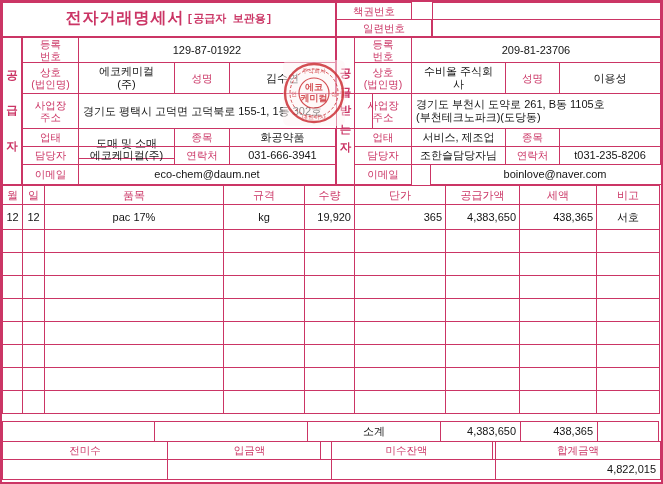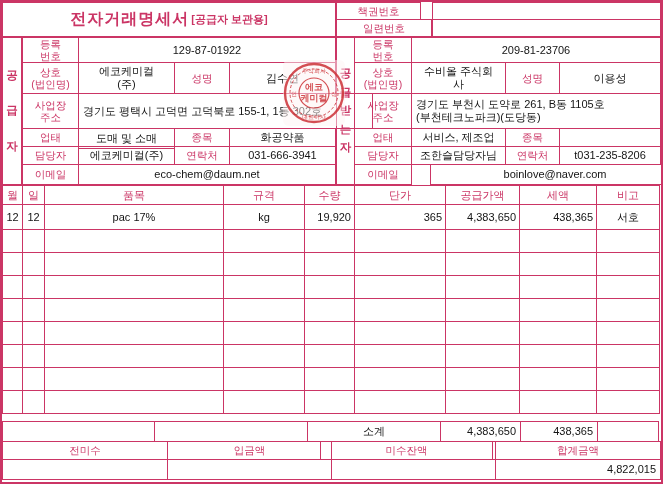--- a/index.html
+++ b/index.html
@@ -12,21 +12,21 @@
   }
   .c{
     position:absolute; box-sizing:border-box; border:1px solid var(--pk);
     display:flex; align-items:center; justify-content:center;
     font-size:11px; line-height:1.18; text-align:center;
     white-space:pre-line; overflow:hidden; color:var(--ink);
   }
   .lb{ color:var(--pk); font-size:10.5px; }
   .al{ justify-content:flex-start; text-align:left; padding-left:4px; }
   .ar{ justify-content:flex-end; text-align:right; padding-right:4px; }
-  .title-box{ gap:2px; }
+  .title-box{ gap:2px;font-family:Liberation Mono, monospace; }
   .title-main{ font-size:16px; font-weight:bold; color:var(--pk); letter-spacing:1px; }
   .title-suffix{ font-size:11px; color:var(--pk); font-weight:bold; }
   .side{ flex-direction:column; color:var(--pk); font-weight:bold; font-size:11.5px; }
   .side span{ display:block; }
   .side-sup span{ margin:11px 0; }
   .side-rec span{ margin:2.5px 0; }
   table.items{
     position:absolute; left:0; top:183px; width:657px;
     border-collapse:collapse; table-layout:fixed;
   }
@@ -41,21 +41,21 @@
   .stamp{ position:absolute; left:280px; top:57px; width:64px; height:68px; z-index:5; opacity:.92; }
 </style>
 </head>
 <body>
 
 <div class="page">
 
   <div class="c title-box" style="left:0;top:0;width:334px;height:35px;">
     <span class="title-main">전자거래명세서</span><span class="title-suffix">[공급자 보관용]</span>
   </div>
-  <div class="c lb" style="left:334px;top:0;width:85px;height:18px;">책권번호</div>
+  <div class="c lb" style="left:334px;top:0;width:76px;height:18px;">책권번호</div>
   <div class="c" style="left:430px;top:0;width:229px;height:18px;"></div>
   <div class="c lb" style="left:334px;top:17px;width:96px;height:18px;">일련번호</div>
   <div class="c" style="left:430px;top:17px;width:229px;height:18px;"></div>
 
   <div class="c side side-sup" style="left:0;top:35px;width:20px;height:148px;">
     <span>공</span>
     <span>급</span>
     <span>자</span>
   </div>
   <div class="c lb" style="left:20px;top:35px;width:57px;height:26px;">등록
@@ -64,21 +64,21 @@
   <div class="c lb" style="left:20px;top:60px;width:57px;height:32px;">상호
 (법인명)</div>
   <div class="c" style="left:76px;top:60px;width:97px;height:32px;">에코케미컬
 (주)</div>
   <div class="c lb" style="left:172px;top:60px;width:56px;height:32px;">성명</div>
   <div class="c" style="left:227px;top:60px;width:107px;height:32px;">김수연</div>
   <div class="c lb" style="left:20px;top:91px;width:57px;height:36px;">사업장
 주소</div>
   <div class="c al" style="left:76px;top:91px;width:295px;height:36px;">경기도 평택시 고덕면 고덕북로 155-1, 1동 302호</div>
   <div class="c lb" style="left:20px;top:126px;width:57px;height:19px;">업태</div>
-  <div class="c" style="left:76px;top:126px;width:97px;height:21px;">도매 및 소매</div>
+  <div class="c" style="left:76px;top:126px;width:97px;height:31px;">도매 및 소매</div>
   <div class="c lb" style="left:172px;top:126px;width:56px;height:19px;">종목</div>
   <div class="c" style="left:227px;top:126px;width:107px;height:19px;">화공약품</div>
   <div class="c lb" style="left:20px;top:144px;width:57px;height:19px;">담당자</div>
   <div class="c" style="left:76px;top:144px;width:97px;height:19px;">에코케미컬(주)</div>
   <div class="c lb" style="left:172px;top:144px;width:56px;height:19px;">연락처</div>
   <div class="c" style="left:227px;top:144px;width:107px;height:19px;">031-666-3941</div>
   <div class="c lb" style="left:20px;top:162px;width:57px;height:21px;">이메일</div>
   <div class="c" style="left:76px;top:162px;width:258px;height:21px;">eco-chem@daum.net</div>
 
   <div class="stamp">

